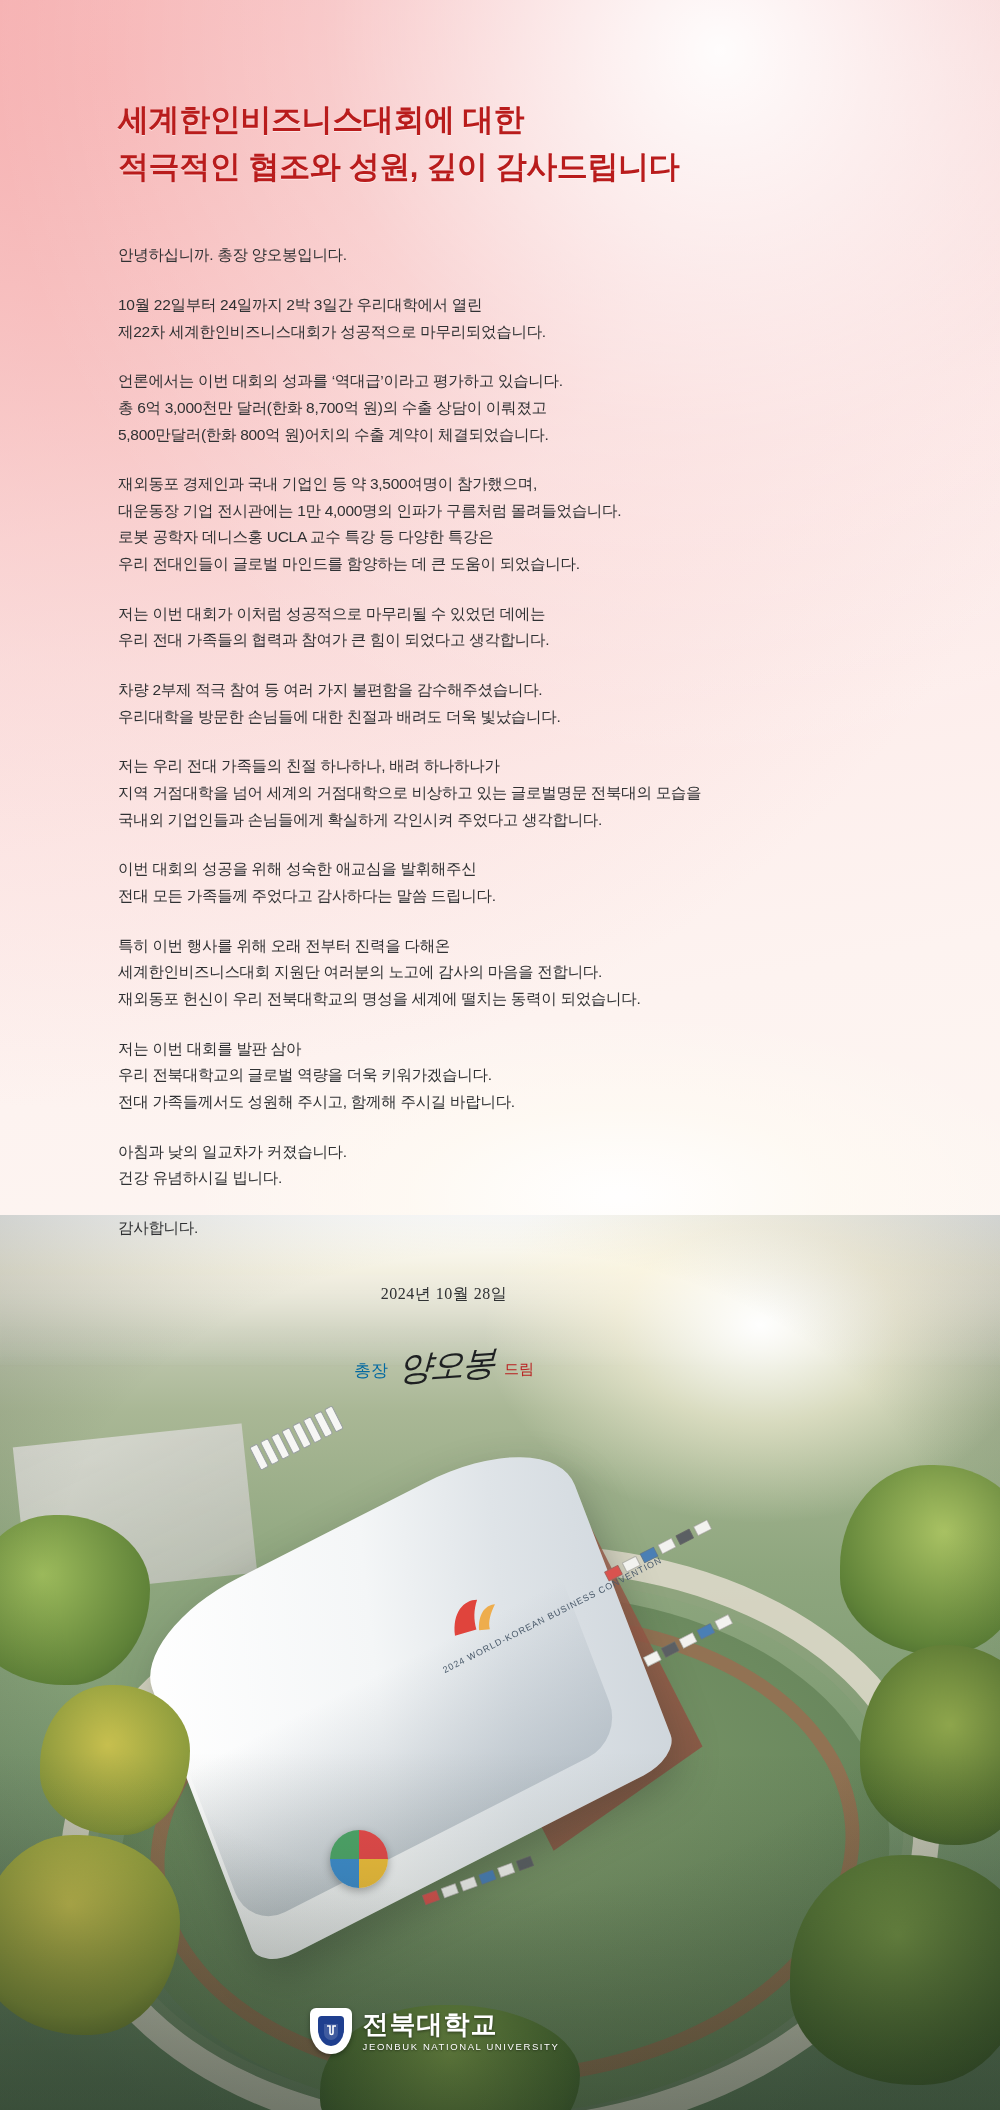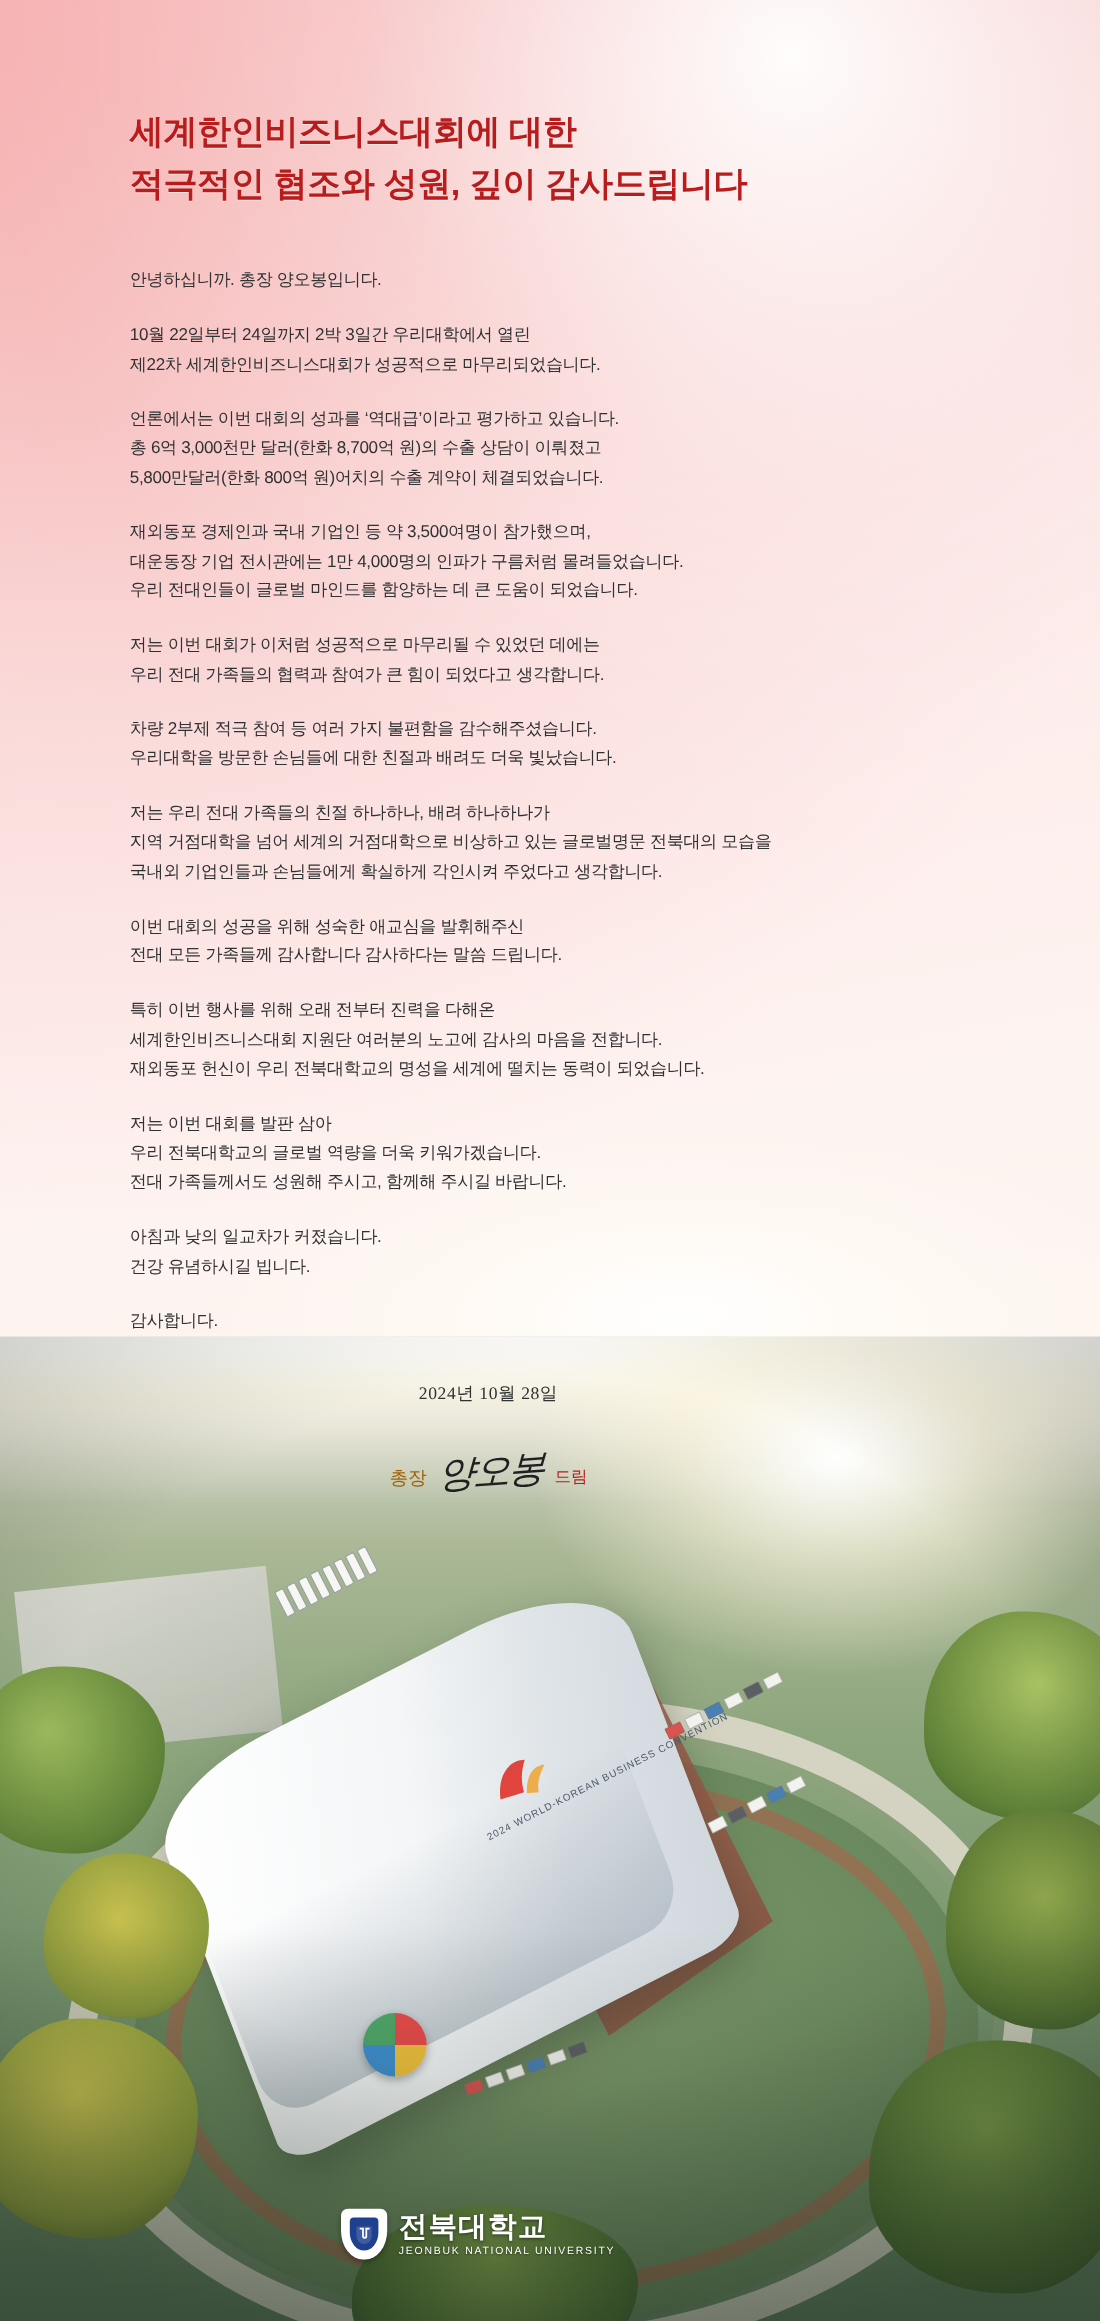--- a/index.html
+++ b/index.html
@@ -205,21 +205,21 @@
     margin-top: 26px;
     text-align: center;
     padding-right: 120px;
     display: flex;
     align-items: flex-end;
     justify-content: center;
     gap: 10px;
   }
   .sign-title {
     font-size: 17px;
-    color: #a16207;
+    color: #0369a1;
     font-family: Liberation Serif, serif;
     margin-top: 28px;
   }
   .sign-script {
     font-family: "Liberation Serif", "DejaVu Serif", serif;
     font-size: 34px;
     font-style: italic;
     color: #1e2022;
     letter-spacing: -2px;
     transform: rotate(-4deg) skewX(-6deg);
@@ -372,20 +372,21 @@
       <p class="para">
         </p>
         <div>언론에서는 이번 대회의 성과를 ‘역대급’이라고 평가하고 있습니다.</div>
         <div>총 6억 3,000천만 달러(한화 8,700억 원)의 수출 상담이 이뤄졌고</div>
         <div>5,800만달러(한화 800억 원)어치의 수출 계약이 체결되었습니다.</div>
       <p></p>
       <p class="para">
         </p>
         <div>재외동포 경제인과 국내 기업인 등 약 3,500여명이 참가했으며,</div>
         <div>대운동장 기업 전시관에는 1만 4,000명의 인파가 구름처럼 몰려들었습니다.</div>
+        <div>로봇 공학자 데니스홍 UCLA 교수 특강 등 다양한 특강은</div>
         <div>우리 전대인들이 글로벌 마인드를 함양하는 데 큰 도움이 되었습니다.</div>
       <p></p>
       <p class="para">
         </p>
         <div>저는 이번 대회가 이처럼 성공적으로 마무리될 수 있었던 데에는</div>
         <div>우리 전대 가족들의 협력과 참여가 큰 힘이 되었다고 생각합니다.</div>
       <p></p>
       <p class="para">
         </p>
         <div>차량 2부제 적극 참여 등 여러 가지 불편함을 감수해주셨습니다.</div>
@@ -393,21 +394,21 @@
       <p></p>
       <p class="para">
         </p>
         <div>저는 우리 전대 가족들의 친절 하나하나, 배려 하나하나가</div>
         <div>지역 거점대학을 넘어 세계의 거점대학으로 비상하고 있는 글로벌명문 전북대의 모습을</div>
         <div>국내외 기업인들과 손님들에게 확실하게 각인시켜 주었다고 생각합니다.</div>
       <p></p>
       <p class="para">
         </p>
         <div>이번 대회의 성공을 위해 성숙한 애교심을 발휘해주신</div>
-        <div>전대 모든 가족들께 감사합니다 감사하다는 말씀 드립니다.</div>
+        <div>전대 모든 가족들께 주었다고 감사하다는 말씀 드립니다.</div>
       <p></p>
       <p class="para">
         </p>
         <div>특히 이번 행사를 위해 오래 전부터 진력을 다해온</div>
         <div>세계한인비즈니스대회 지원단 여러분의 노고에 감사의 마음을 전합니다.</div>
         <div>재외동포 헌신이 우리 전북대학교의 명성을 세계에 떨치는 동력이 되었습니다.</div>
       <p></p>
       <p class="para">
         </p>
         <div>저는 이번 대회를 발판 삼아</div>

